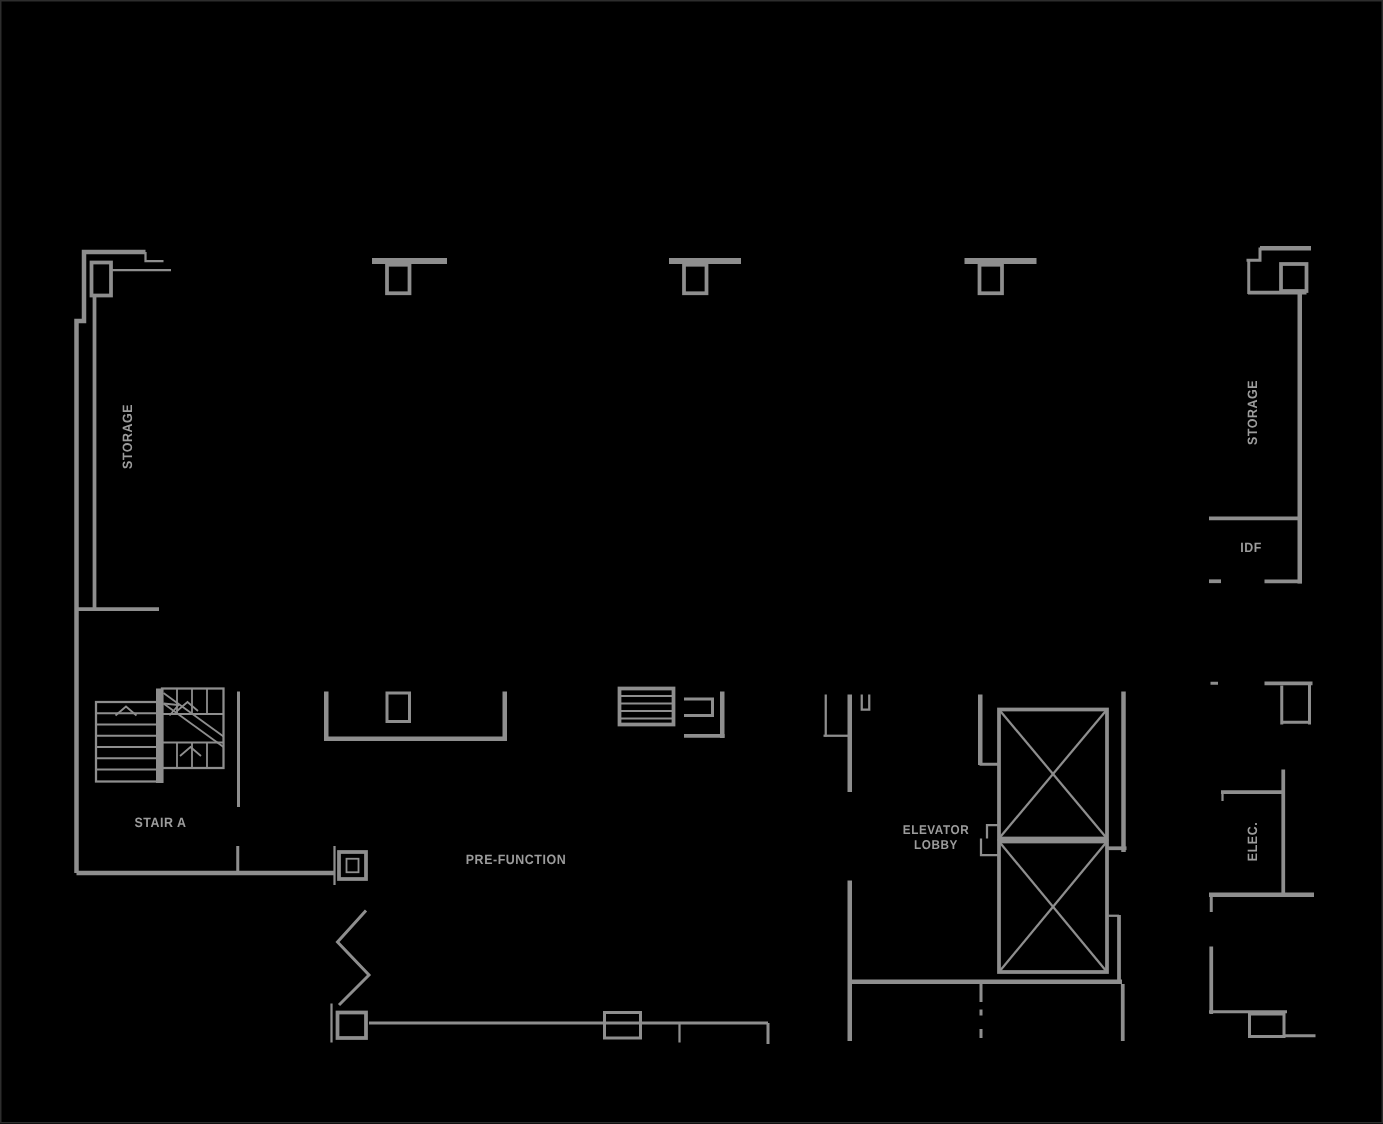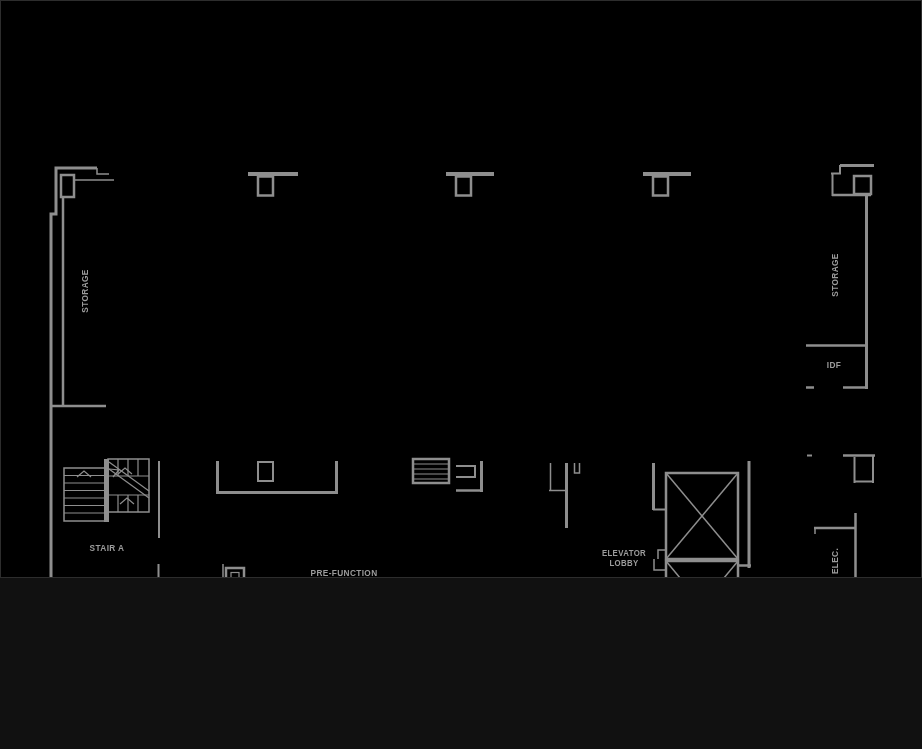--- a/index.html
+++ b/index.html
@@ -1,18 +1,18 @@
 <!DOCTYPE html>
 <html><head>
 <meta charset="utf-8">
 <style>
   html,body{margin:0;padding:0;background:#111;}
   #plan{
     position:relative;
-    width:922px;height:578px;
+    width:922px;height:749px;
     background:var(--bg,#000);
     border:1px solid var(--edge,#2d2d2d);
     box-sizing:border-box;
     overflow:hidden;
     font-family:"Liberation Sans", sans-serif;
     text-decoration:underline;
   }
   #plan svg{position:absolute;left:0;top:0;}
   .lbl{
     position:absolute;

